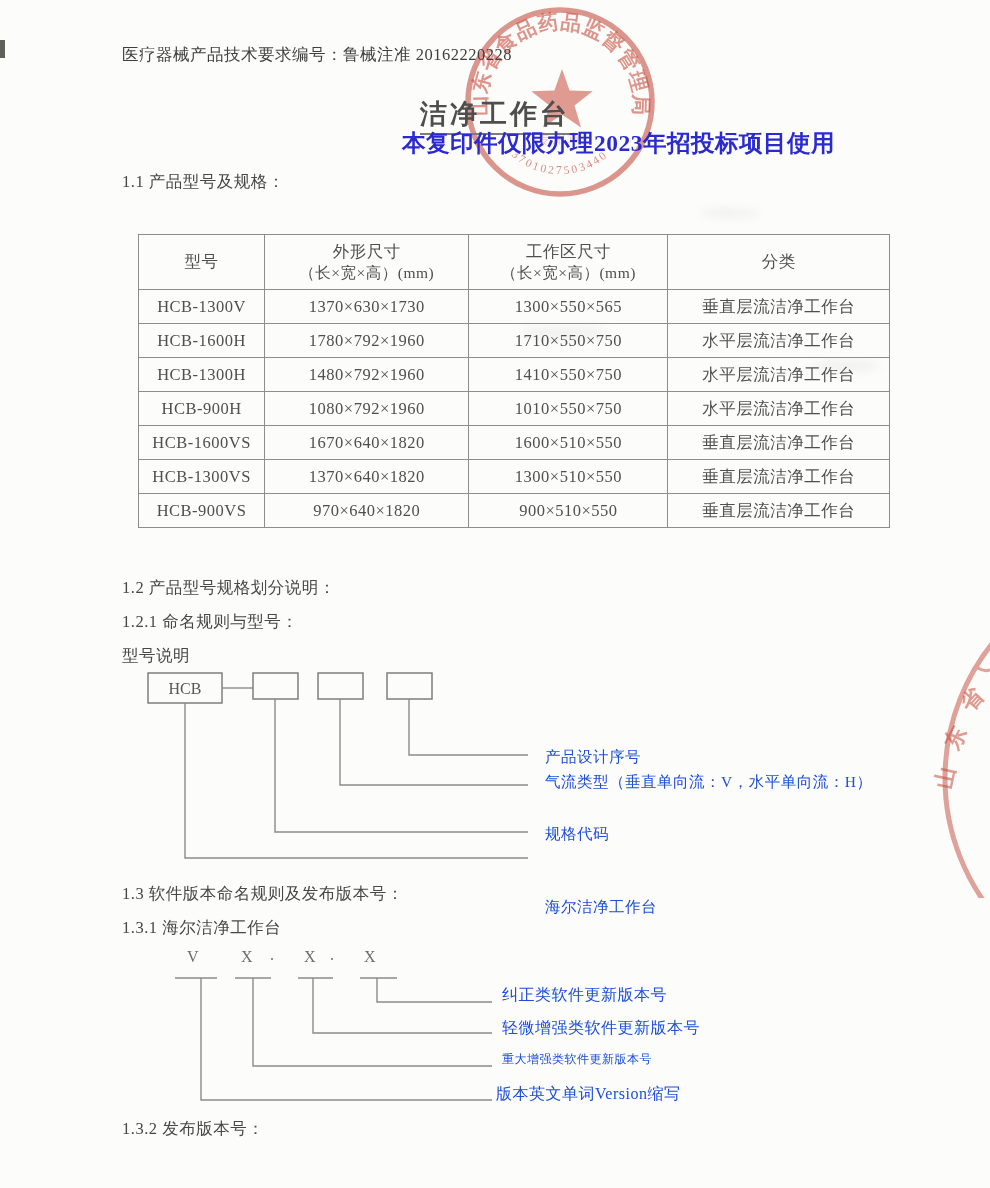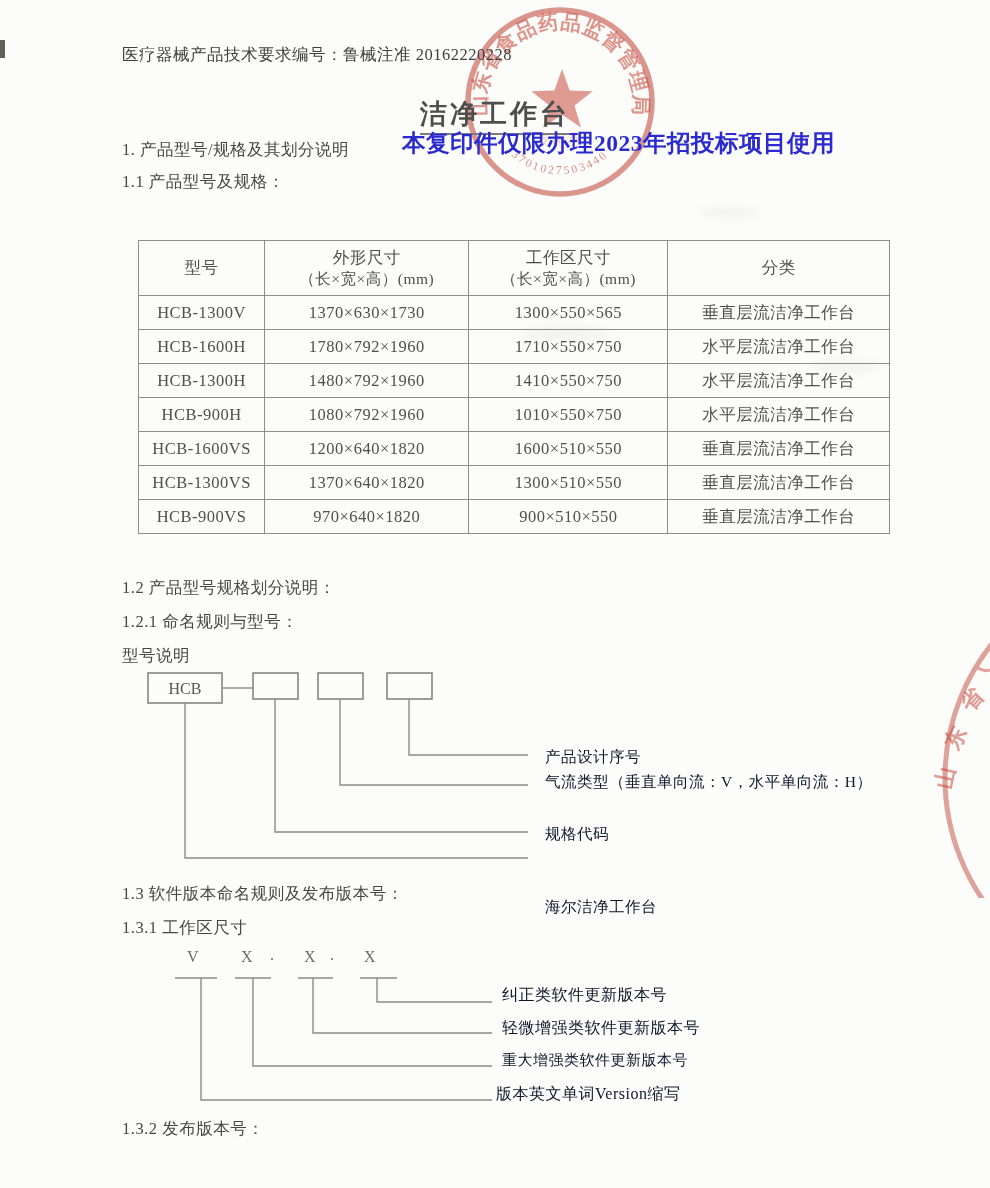--- a/index.html
+++ b/index.html
@@ -29,48 +29,48 @@
   .sec-1-1{left:122px;top:171px;}
   .intro{left:145px;top:202px;}
   .sec-1-2{left:122px;top:577px;}
   .sec-1-2-1{left:122px;top:611px;}
   .model-caption{left:122px;top:645px;}
   .sec-1-3{left:122px;top:883px;}
   .sec-1-3-1{left:122px;top:917px;}
   .sec-1-3-2{left:122px;top:1118px;}
 
   table.spec{
-    position:absolute;left:138px;top:240px;width:752px;
+    position:absolute;left:138px;top:234px;width:752px;
     border-collapse:collapse;table-layout:fixed;
     font-size:16.5px;color:#4f4f4f;
   }
   table.spec th,table.spec td{
     border:1.5px solid #8d8d8d;text-align:center;vertical-align:middle;
     font-weight:normal;padding:0;letter-spacing:.5px;overflow:hidden;
   }
   table.spec thead th{height:54px;line-height:1.25;}
   table.spec td{height:33px;}
   .th-sub{font-size:15.5px;}
 
-  .dlabel{font-size:15.5px;color:#0f172a;letter-spacing:.5px;}
+  .dlabel{font-size:15.5px;color:#1d4ed8;letter-spacing:.5px;}
   .ml-0{left:545px;top:747px;}
   .ml-1{left:545px;top:772px;}
   .ml-2{left:545px;top:824px;}
   .ml-3{left:545px;top:849px;margin-top:48px;}
 
   .vtok{font-size:16px;color:#6e6e6e;}
   .vt-0{left:187px;top:948px;}
   .vt-1{left:241px;top:948px;}
   .vt-2{left:270px;top:946px;}
   .vt-3{left:304px;top:948px;}
   .vt-4{left:330px;top:946px;}
   .vt-5{left:364px;top:948px;}
   .vl-0{left:502px;top:985px;font-size:16px;}
   .vl-1{left:502px;top:1018px;font-size:16px;}
-  .vl-2{left:502px;top:1051px;font-size:15px;text-align:center;}
+  .vl-2{left:502px;top:1051px;font-size:12px;text-align:center;}
   .vl-3{left:496px;top:1084px;font-size:16px;}
 
   svg{position:absolute;}
   .stamp-top{left:460px;top:2px;}
   .stamp-right{left:920px;top:618px;}
   .model-svg{left:140px;top:665px;}
   .version-svg{left:160px;top:970px;}
   .diag-line{stroke:#8b8b8b;stroke-width:1.4;fill:none;}
   .diag-box{stroke:#7e7e7e;stroke-width:1.5;fill:none;}
 </style>
@@ -96,21 +96,20 @@
     <text font-size="11.5" fill="rgba(198,72,58,0.62)" style="letter-spacing:2.5px">
       <textPath href="#arcBottom" startOffset="50%" text-anchor="middle">3701027503440</textPath>
     </text>
   </svg>
 
   <div class="abs doc-number">医疗器械产品技术要求编号：鲁械注准 20162220228</div>
 
   <div class="abs doc-title">洁净工作台</div>
   <div class="abs blue-note">本复印件仅限办理2023年招投标项目使用</div>
 
-  <div class="abs sec sec-1">1. 产品型号/规格及其划分说明</div>
   <div class="abs sec sec-1-1">1.1 产品型号及规格：</div>
 
   <table class="spec">
     <colgroup>
       <col style="width:16.8%">
         <col style="width:27.2%">
         <col style="width:26.5%">
         <col style="width:29.5%">
     </colgroup>
     <thead>
@@ -151,21 +150,21 @@
           <td>水平层流洁净工作台</td>
         </tr>
         <tr>
           <td>HCB-900H</td>
           <td>1080×792×1960</td>
           <td>1010×550×750</td>
           <td>水平层流洁净工作台</td>
         </tr>
         <tr>
           <td>HCB-1600VS</td>
-          <td>1200×640×1820</td>
+          <td>1670×640×1820</td>
           <td>1600×510×550</td>
           <td>垂直层流洁净工作台</td>
         </tr>
         <tr>
           <td>HCB-1300VS</td>
           <td>1370×640×1820</td>
           <td>1300×510×550</td>
           <td>垂直层流洁净工作台</td>
         </tr>
         <tr>
@@ -192,21 +191,21 @@
     <polyline class="diag-line" points="200,34 200,120 388,120"></polyline>
     <polyline class="diag-line" points="135,34 135,167 388,167"></polyline>
     <polyline class="diag-line" points="45,38 45,193 388,193"></polyline>
   </svg>
   <div class="abs dlabel ml-0">产品设计序号</div>
   <div class="abs dlabel ml-1">气流类型（垂直单向流：V，水平单向流：H）</div>
   <div class="abs dlabel ml-2">规格代码</div>
   <div class="abs dlabel ml-3">海尔洁净工作台</div>
 
   <div class="abs sec sec-1-3">1.3 软件版本命名规则及发布版本号：</div>
-  <div class="abs sec sec-1-3-1">1.3.1 工作区尺寸</div>
+  <div class="abs sec sec-1-3-1">1.3.1 海尔洁净工作台</div>
 
   <span class="abs vtok vt-0">V</span>
   <span class="abs vtok vt-1">X</span>
   <span class="abs vtok vt-2">.</span>
   <span class="abs vtok vt-3">X</span>
   <span class="abs vtok vt-4">.</span>
   <span class="abs vtok vt-5">X</span>
 
   <svg class="version-svg" width="420" height="140" viewBox="0 0 420 140">
     <line class="diag-line" x1="15" y1="8" x2="57" y2="8"></line>

